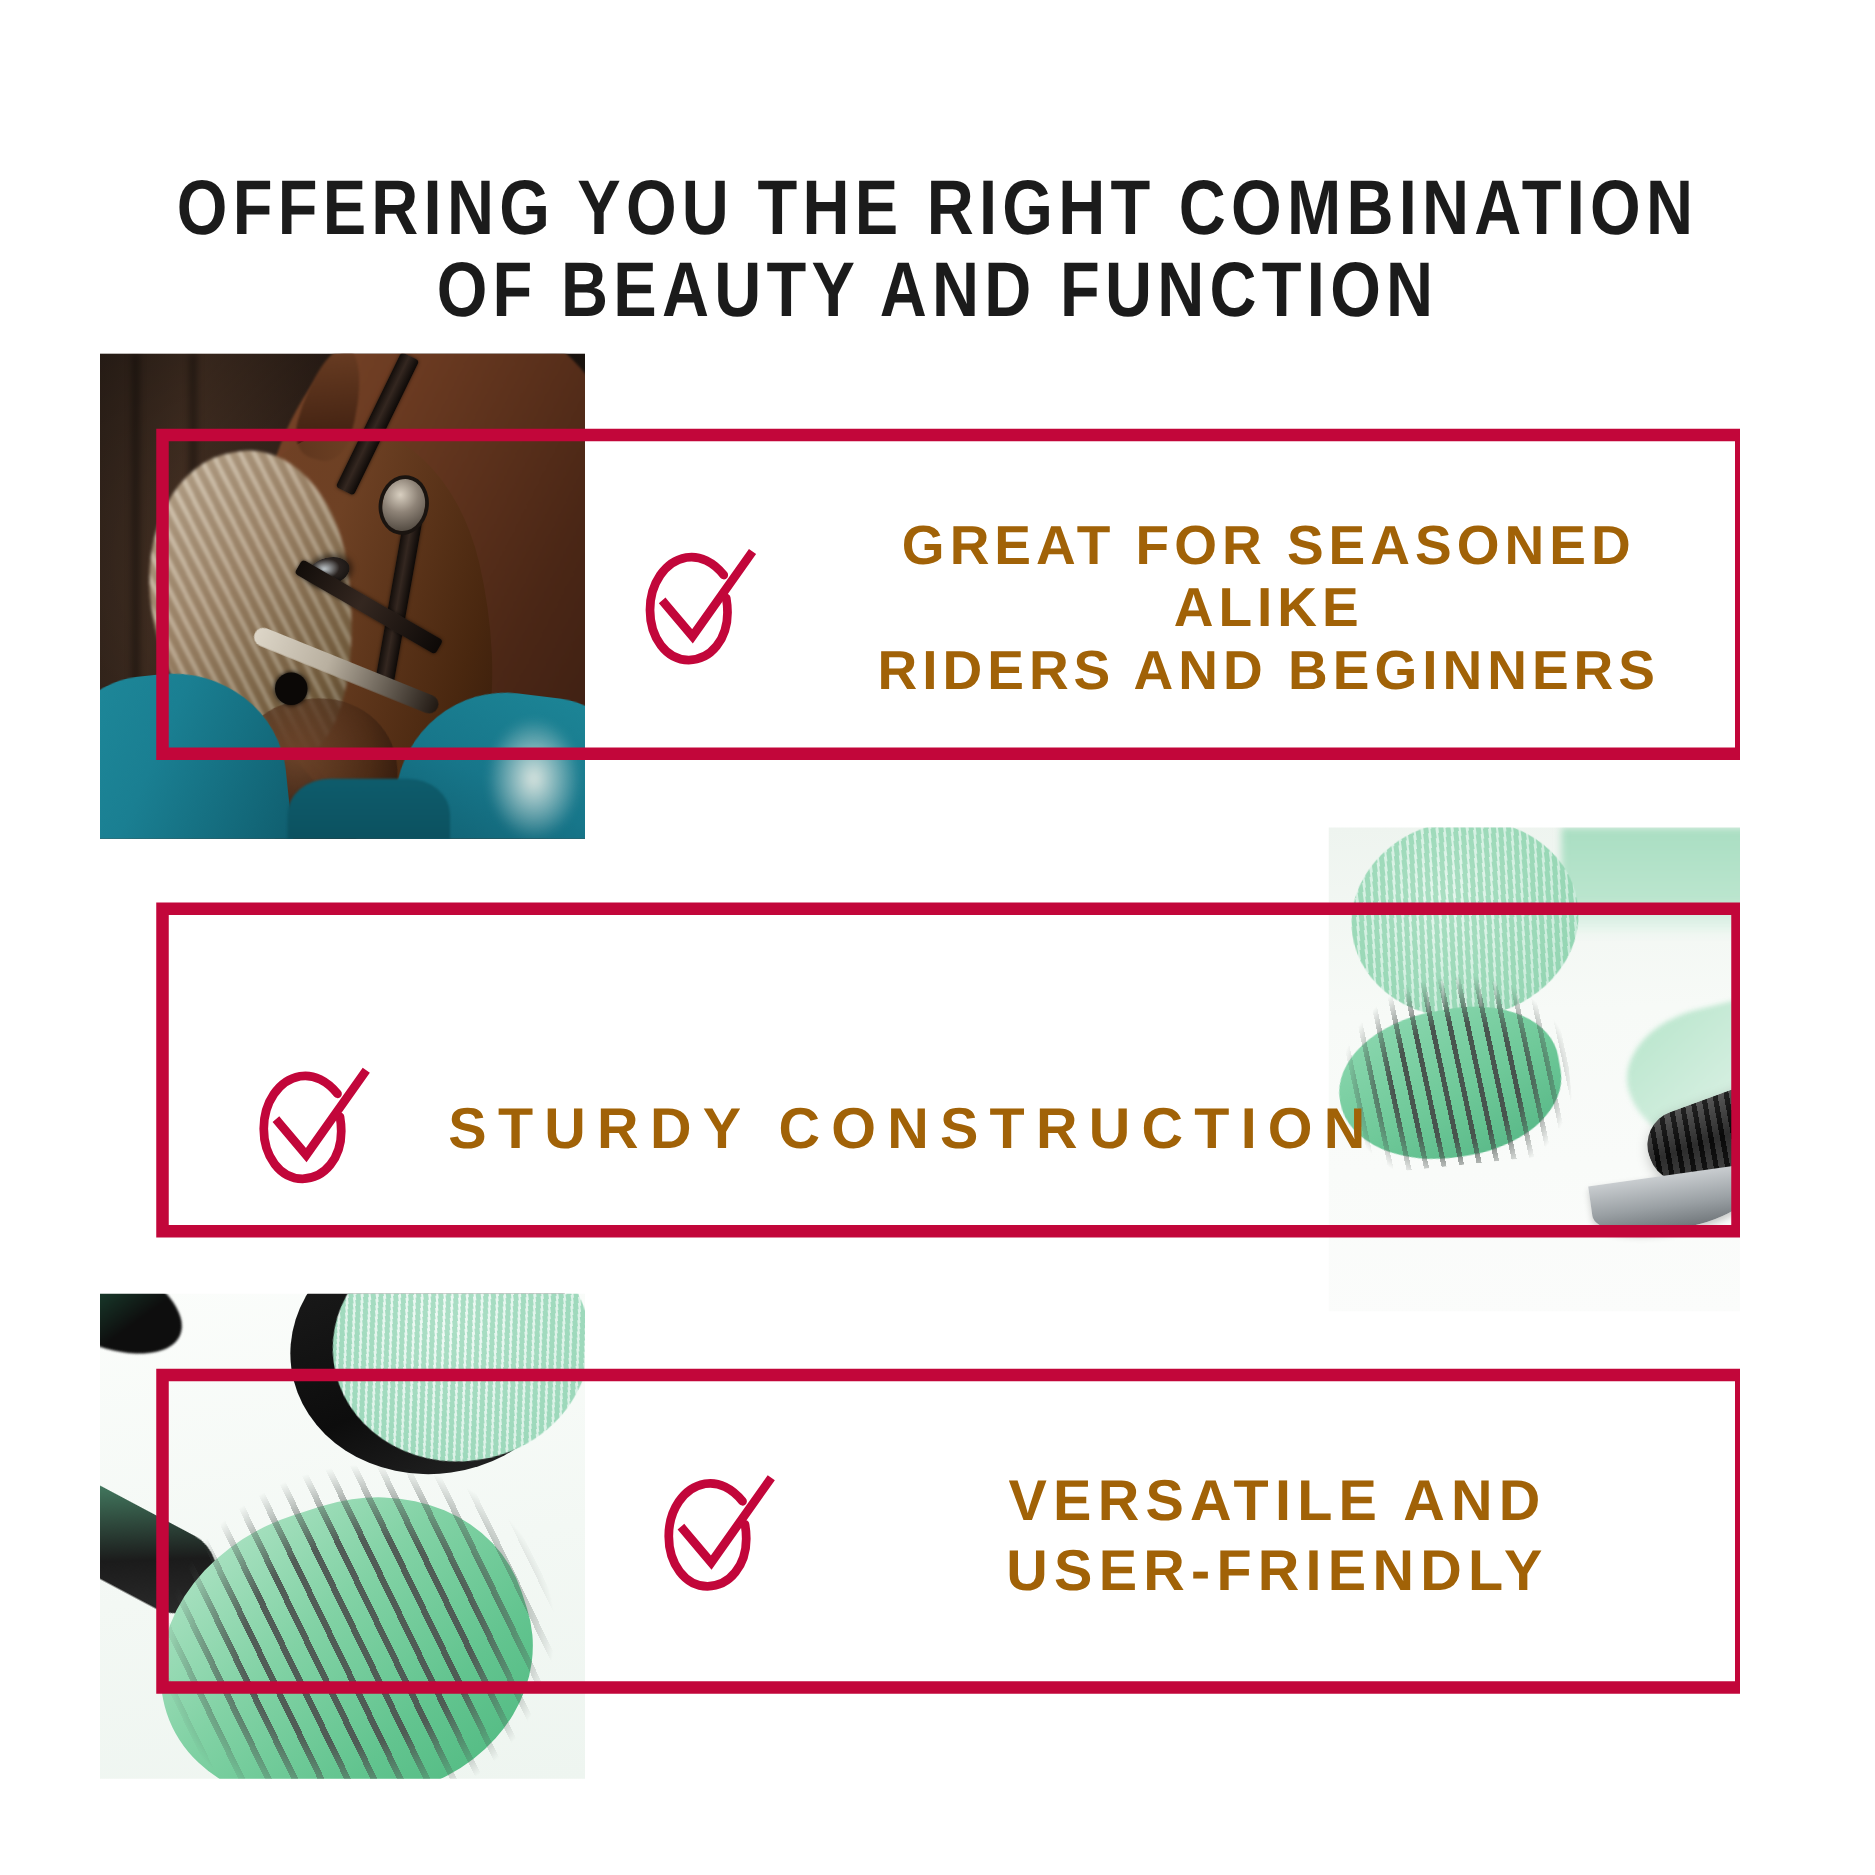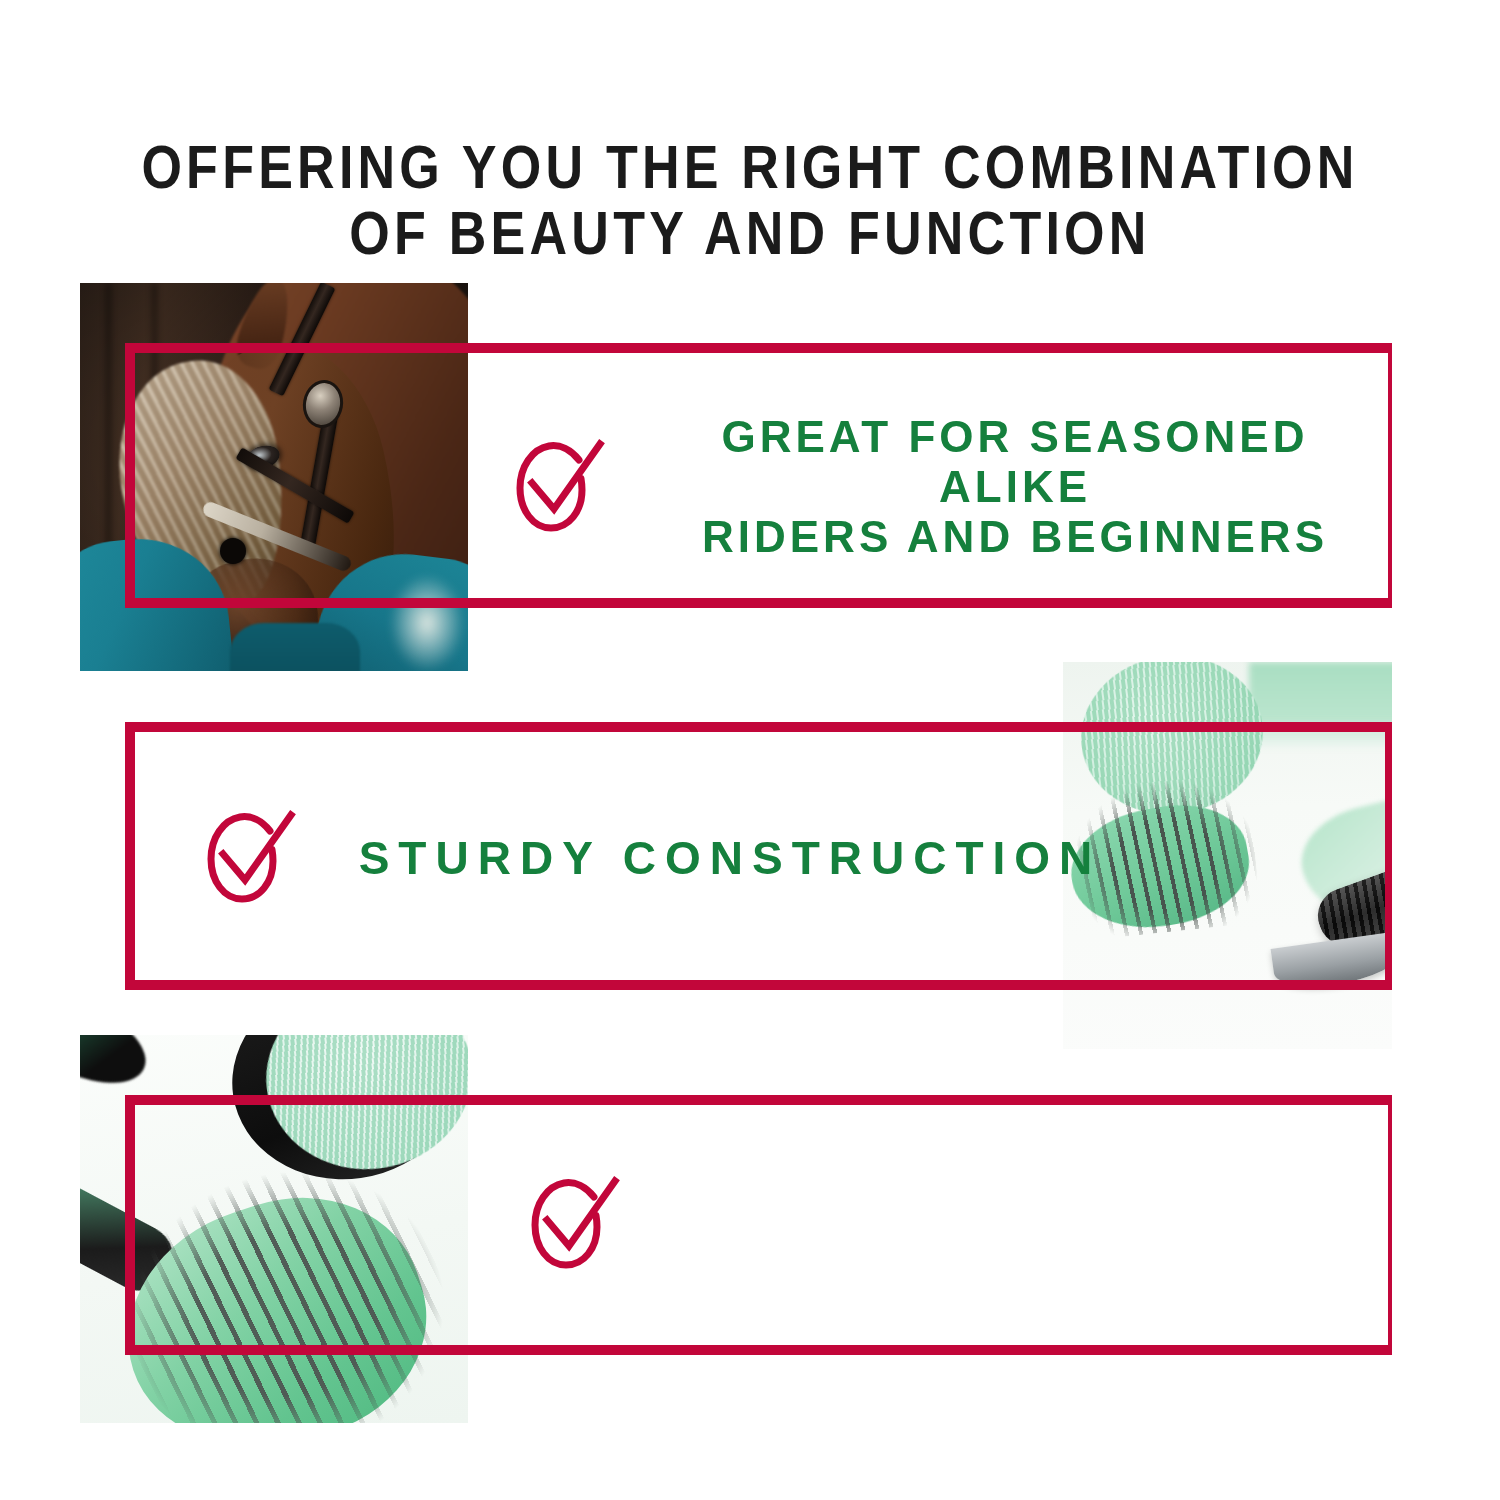--- a/index.html
+++ b/index.html
@@ -382,38 +382,38 @@
     display: flex;
     align-items: center;
     z-index: 7;
   }
   .check-icon {
     flex: 0 0 auto;
     width: 104px;
     height: 104px;
   }
   .feature-text {
-    color: #15803d;
+    color: #a16207;
     font-family: "Liberation Sans Narrow", "Liberation Sans", sans-serif;
     font-weight: bold;
     font-size: 44px;
     line-height: 50px;
     letter-spacing: 4px;
     text-transform: uppercase;
     text-align: center;
     -webkit-font-smoothing: none;
   }
   .feature-text .ft-line { display: block; }
 
   
   #feature-1 { left: 505px; top: 412px; width: 860px; }
   #feature-1 .feature-text { width: 700px; margin-left: 56px; }
 
   
-  #feature-2 { left: 196px; top: 806px; width: 1000px; }
+  #feature-2 { left: 196px; top: 850px; width: 1000px; }
   #feature-2 .feature-text {
     width: 800px;
     margin-left: 30px;
     letter-spacing: 9px;
     font-size: 46px;
   }
 
   
   #feature-3 { left: 520px; top: 1172px; width: 840px; }
   #feature-3 .feature-text {
@@ -502,15 +502,19 @@
     <div class="feature-text">
       <span class="ft-line">Sturdy Construction</span>
     </div>
   </div>
 
   <div class="feature" id="feature-3">
     <svg class="check-icon" viewBox="0 0 104 104">
       <path d="M74 25 C66 15 55 9 44 11 C27 14 15 32 15 53 C15 75 28 93 46 93 C64 93 77 76 77 55 C77 51 76.6 47 76 43.5" fill="none" stroke="#C2063A" stroke-width="7" stroke-linecap="round"></path>
       <path d="M27 48 L49 74 L95 9" fill="none" stroke="#C2063A" stroke-width="7" stroke-linecap="square" stroke-linejoin="miter"></path>
     </svg>
+    <div class="feature-text">
+      <span class="ft-line">Versatile And</span>
+      <span class="ft-line">User-Friendly</span>
+    </div>
   </div>
 
 </div>
 
 </body></html>

